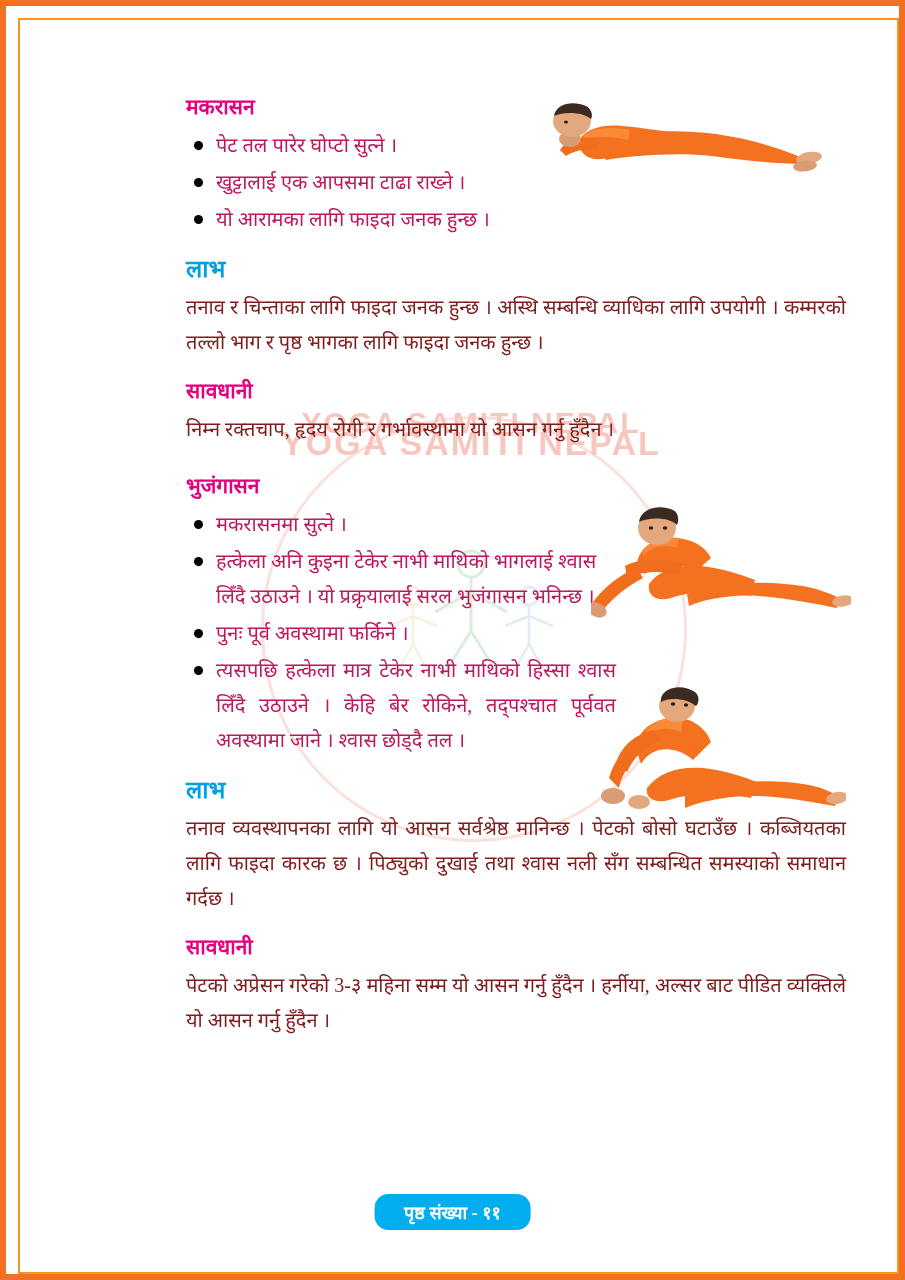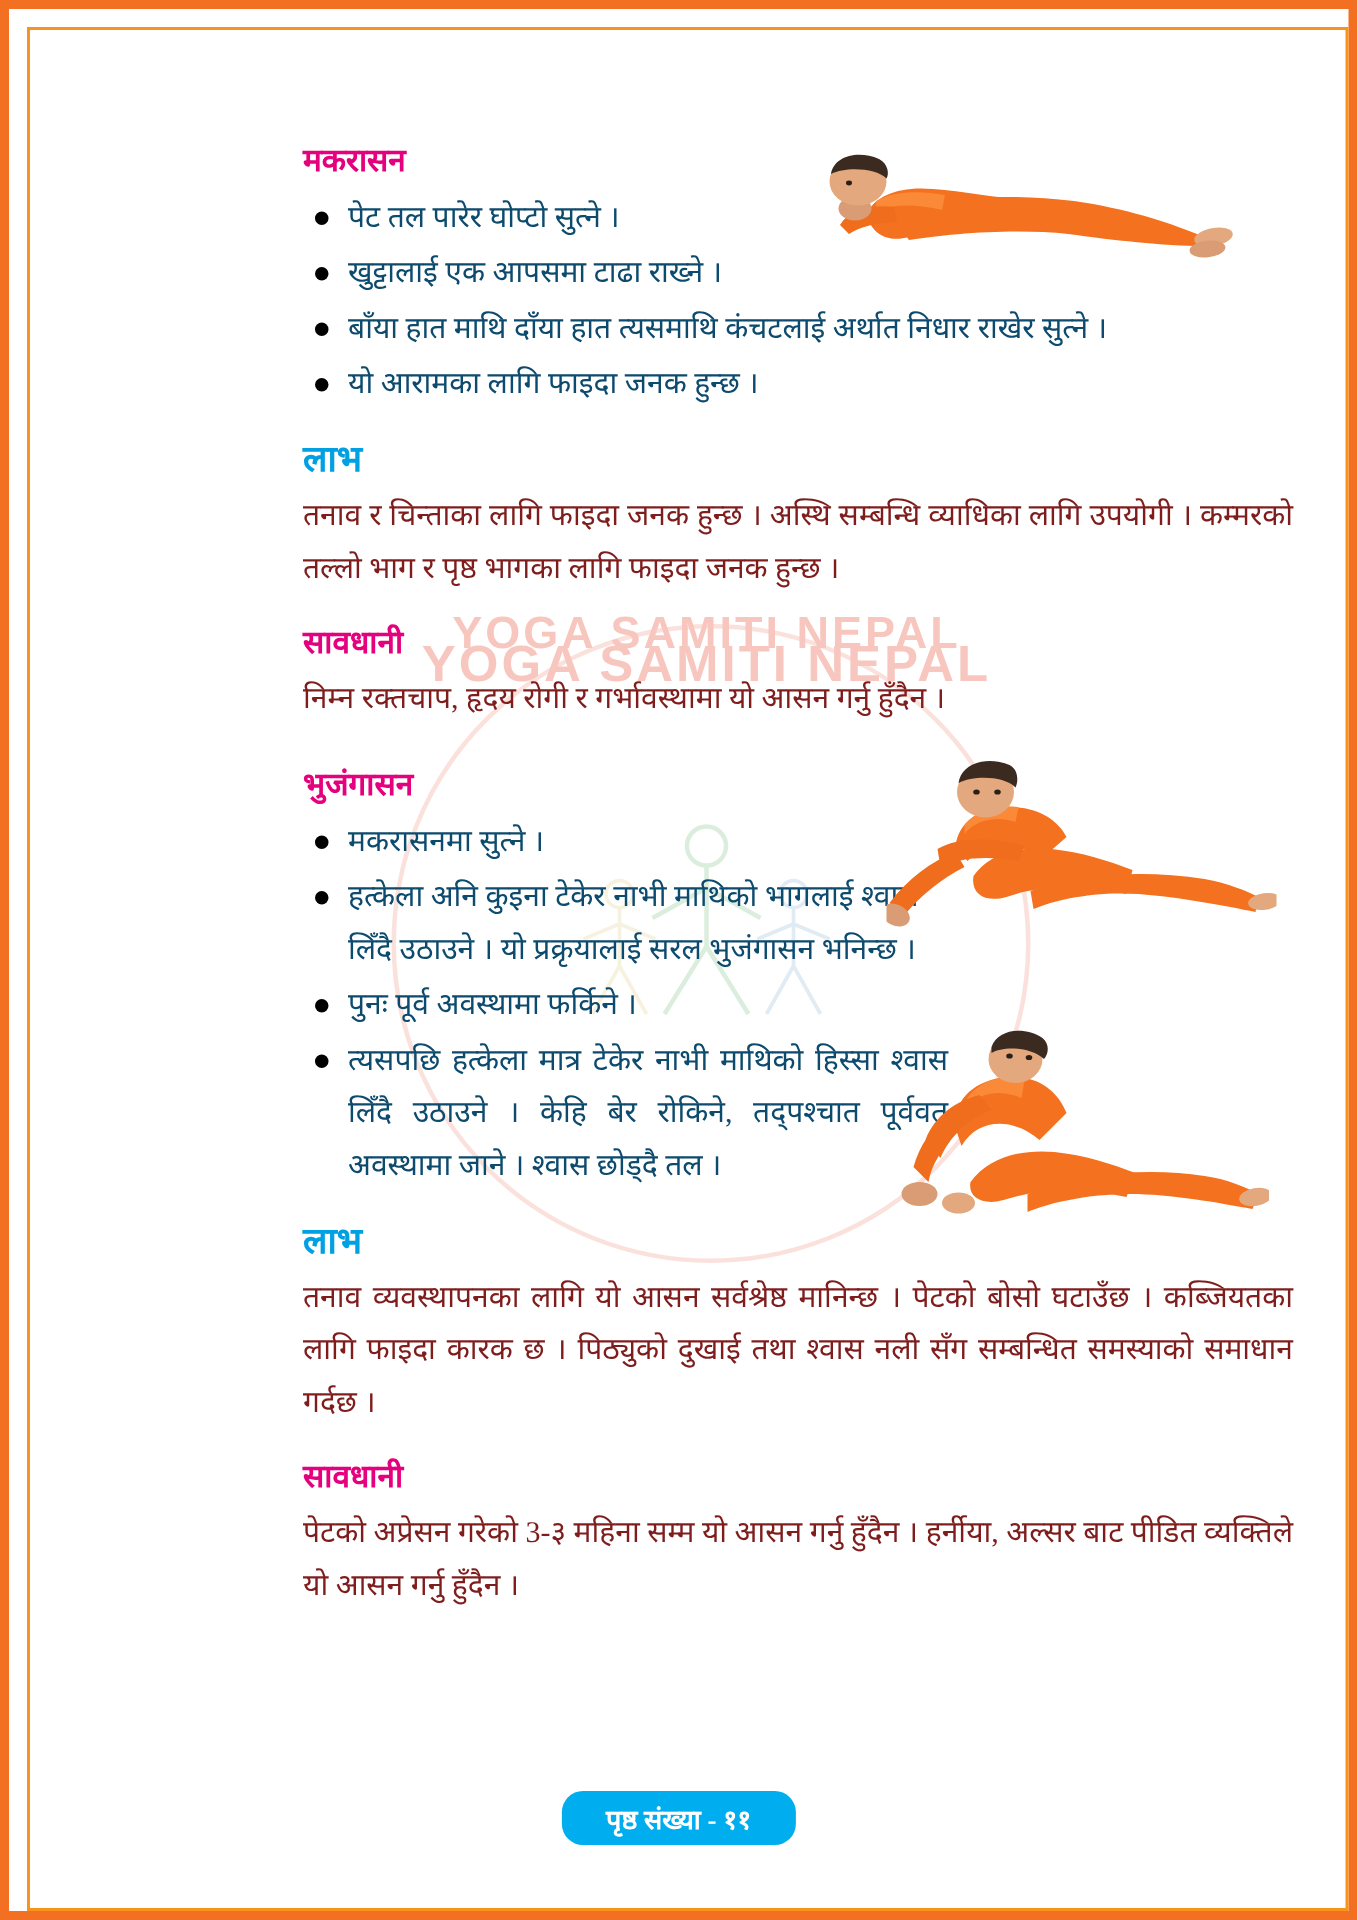--- a/index.html
+++ b/index.html
@@ -77,21 +77,21 @@
   .wm-fig {
     position: absolute;
     left: 120px; top: 120px;
     width: 200px; height: 200px;
     opacity: 0.8;
   }
 
   
   .content {
     position: absolute;
-    left: 196px;
+    left: 180px;
     top: 86px;
     width: 660px;
     z-index: 2;
   }
   .heading-pink {
     color: #e5007d;
     font-size: 21px;
     font-weight: bold;
     margin: 0 0 8px 0;
     font-family: "Liberation Serif", serif;
@@ -106,21 +106,21 @@
   ul.bullets {
     list-style: none;
     margin: 0 0 14px 0;
     padding: 0;
   }
   ul.bullets > li {
     position: relative;
     padding-left: 30px;
     font-size: 20px;
     line-height: 1.75;
-    color: #0c4a6e;
+    color: #be185d;
     margin-bottom: 2px;
   }
   ul.bullets > li::before {
     content: "";
     position: absolute;
     left: 8px;
     top: 13px;
     width: 9px;
     height: 9px;
     background: #000;
@@ -192,21 +192,20 @@
       </g>
     </svg>
   </div>
 
   <div class="content">
 
     <h2 class="heading-pink">मकरासन</h2>
     <ul class="bullets">
       <li>पेट तल पारेर घोप्टो सुत्ने ।</li>
       <li>खुट्टालाई एक आपसमा टाढा राख्ने ।</li>
-      <li>बाँया हात माथि दाँया हात त्यसमाथि कंचटलाई अर्थात निधार राखेर सुत्ने ।</li>
       <li>यो आरामका लागि फाइदा जनक हुन्छ ।</li>
     </ul>
 
     <h2 class="heading-blue">लाभ</h2>
     <p class="para">तनाव र चिन्ताका लागि फाइदा जनक हुन्छ । अस्थि सम्बन्धि व्याधिका लागि उपयोगी । कम्मरको तल्लो भाग र पृष्ठ भागका लागि फाइदा जनक हुन्छ ।</p>
 
     <h2 class="heading-pink">सावधानी</h2>
     <p class="para">निम्न रक्तचाप, हृदय रोगी र गर्भावस्थामा यो आसन गर्नु हुँदैन ।</p>
 
     <div class="spacer-sm"></div>

